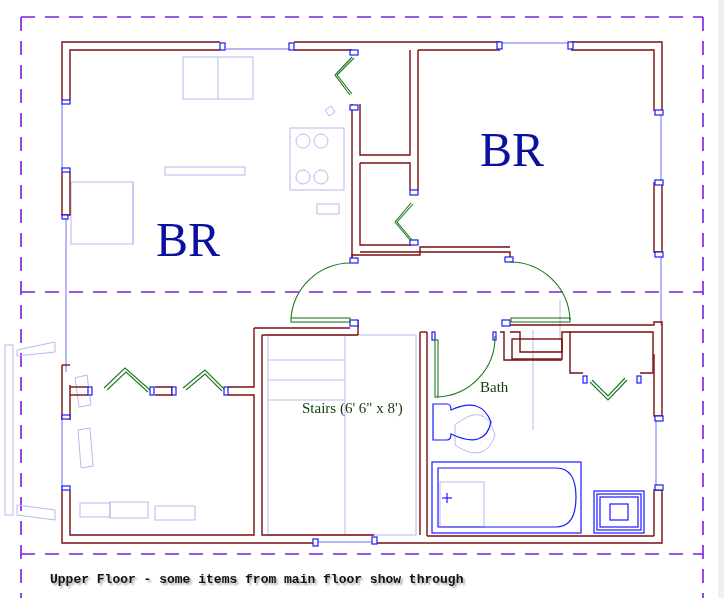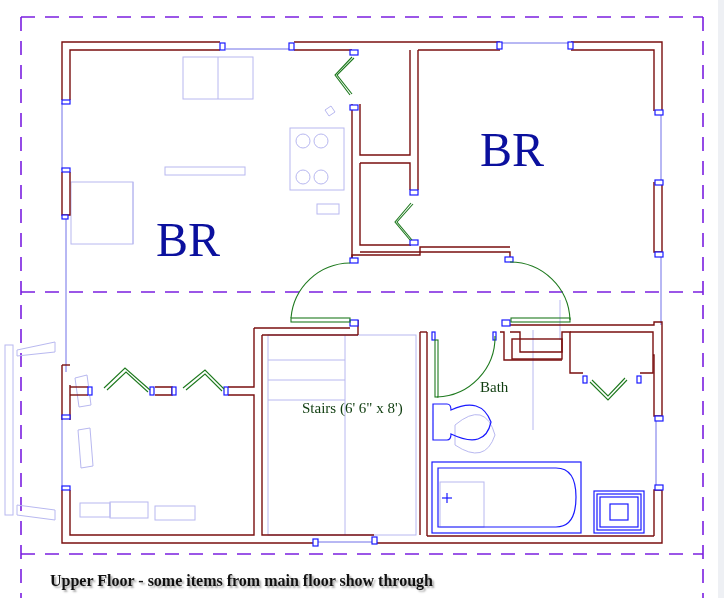--- a/index.html
+++ b/index.html
@@ -2,21 +2,21 @@
 <html><head>
 <meta charset="utf-8">
 <style>
   html, body { margin: 0; padding: 0; background: #ffffff; }
   body { width: 724px; height: 598px; position: relative; overflow: hidden; font-family: "Liberation Sans", sans-serif; }
   .right-strip { position: absolute; left: 718px; top: 0; width: 6px; height: 598px; background: #eef0f4; }
   svg.plan { position: absolute; left: 0; top: 0; }
   .room-label { font-family: "Liberation Serif", serif; }
   .caption {
     position: absolute; left: 50px; top: 572px;
-    font-family: Liberation Serif, serif; font-weight: bold; font-size: 16px;
+    font-family: Liberation Mono, monospace; font-weight: bold; font-size: 13px;
     color: #111; text-shadow: 2px 2px 2px #aaa; white-space: nowrap;
   }
 </style>
 </head>
 <body>
 
 <div class="right-strip"></div>
 
 <svg class="plan" width="724" height="598" viewBox="0 0 724 598">
 

